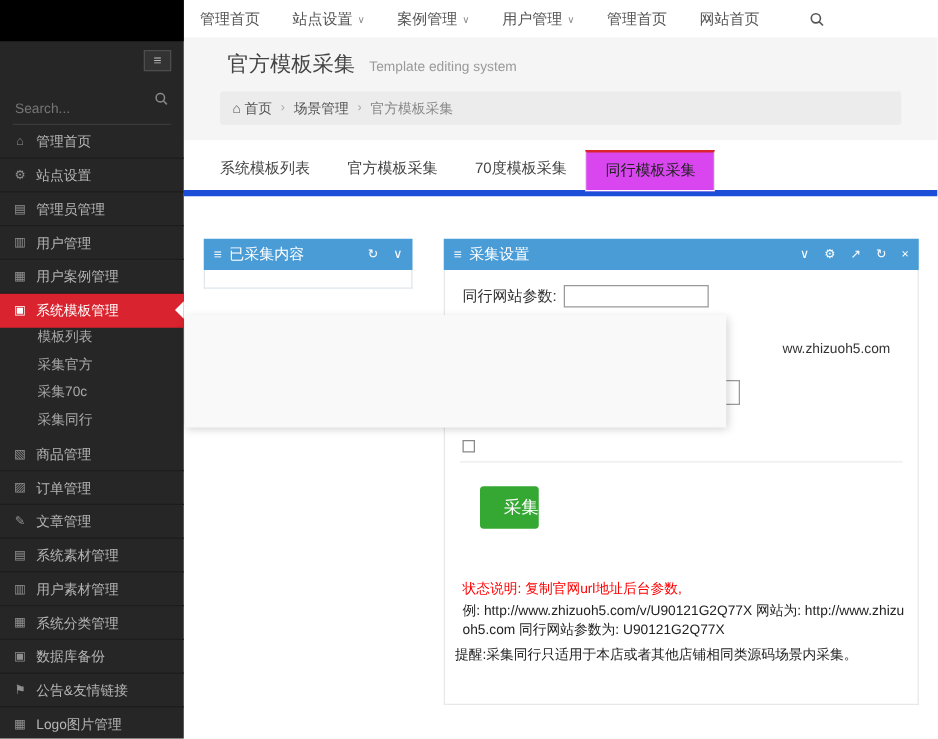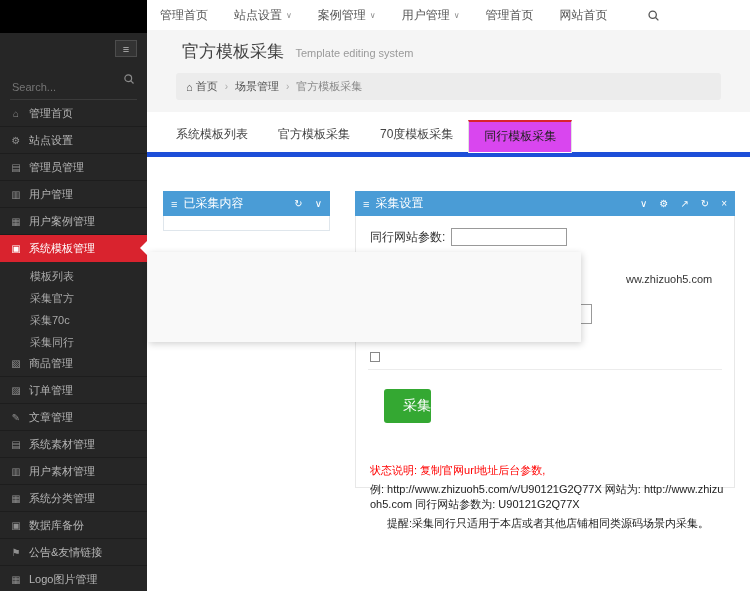--- a/index.html
+++ b/index.html
@@ -18,21 +18,21 @@
     display:flex; align-items:center; justify-content:center; font-size:11px; cursor:pointer; }
   .search-row { display:flex; align-items:center; margin:2px 10px 0; border-bottom:1px solid #3a3a3a; padding:3px 2px 6px; }
   .search-row input { flex:1; background:transparent; border:0; outline:none; color:#9a9a9a; font-size:11px; width:90px;margin-top:16px; }
   .menu-item { display:flex; align-items:center; gap:7px; padding:0 10px; height:27px;
     border-bottom:1px solid #1d1d1d; color:#b5b5b5; font-size:11px; cursor:pointer; white-space:nowrap; }
   .menu-item .mi { width:12px; text-align:center; color:#8f8f8f; font-size:10px; flex:0 0 auto; }
   .menu-item.active { background:#d9232e; color:#fff; border-bottom-color:#d9232e; position:relative; }
   .menu-item.active .mi { color:#fff; }
   .menu-item.active::after { content:""; position:absolute; right:0; top:50%; margin-top:-7px;
     border:7px solid transparent; border-right:7px solid #fff; }
-  .submenu-item { display:flex; align-items:flex-end; padding:0 10px 0 30px; height:22px;
+  .submenu-item { display:flex; align-items:flex-start; padding:0 10px 0 30px; height:22px;
     color:#a8a8a8; font-size:11px; cursor:pointer; }
 
   
   .main { margin-left:147px; height:100%; display:flex; flex-direction:column; background:#f5f5f5; }
   .topbar { height:30px; background:#fff; display:flex; align-items:center; font-size:12px; color:#555; flex:0 0 auto; }
   .tb-item { padding:0 13px; height:30px; display:flex; align-items:center; gap:4px; cursor:pointer; white-space:nowrap; }
   .tb-caret { font-size:8px; color:#8d8d8d; }
   .tb-search { margin-left:16px; padding:0 10px; cursor:pointer; display:flex; align-items:center; height:30px; }
 
   .head-area { background:#f5f5f5; padding:10px 17px 12px; flex:0 0 auto; }
@@ -54,33 +54,33 @@
   .panels { position:relative; flex:1; }
   .panel-left  { position:absolute; left:16px;  top:34px; width:167px; }
   .panel-right { position:absolute; left:208px; top:34px; width:380px; }
   .panel-head { background:#4a9cd6; color:#fff; display:flex; align-items:center; gap:6px;
     padding:4px 8px; font-size:12px; }
   .ph-icon { font-size:11px; }
   .ph-title { flex:1; white-space:nowrap; }
   .ph-tool { font-size:10px; margin-left:6px; cursor:pointer; }
   .panel-left .panel-body { height:15px; background:#fff; border:1px solid #dfe6ec; border-top:0; }
   .panel-right .panel-body { position:relative; background:#fff; border:1px solid #e8e8e8;
-    border-top:0; height:272px; font-size:12px; color:#333; }
+    border-top:0; height:348px; font-size:12px; color:#333; }
 
   .form-row { position:absolute; left:14px; top:12px; display:flex; align-items:center; gap:6px; font-size:12px; }
   .form-row input { width:116px; height:18px; border:1px solid #999; font-size:11px; padding:0 3px; outline:none; }
   .frag-text { position:absolute; left:234px; top:57px; font-size:11px; color:#333; white-space:nowrap;margin-left:36px; }
   .frag-input { position:absolute; left:144px; top:88px; width:92px; height:20px; border:1px solid #999; background:#fff; }
   .frag-checkbox { position:absolute; left:14px; top:136px; width:10px; height:10px; border:1px solid #888; background:#fff; cursor:pointer; }
   .divider { position:absolute; left:12px; right:12px; top:153px; border-top:1px solid #ececec; }
   .collect-btn { position:absolute; left:28px; top:173px; width:47px; height:34px; background:#34a832;
     color:#fff; border:0; border-radius:3px; font-size:14px; cursor:pointer; font-family:inherit;text-align:right; }
   .status-red { position:absolute; left:14px; top:247px; color:#f00; font-size:11px; white-space:nowrap; }
   .example-text { position:absolute; left:14px; top:266px; width:354px; font-size:11px; line-height:15px; color:#222; word-break:break-all; }
-  .tip-text { position:absolute; left:31px; top:300px; width:354px; font-size:11px; color:#222; }
+  .tip-text { position:absolute; left:8px; top:300px; width:354px; font-size:11px; color:#222; }
 
   .overlay { position:absolute; left:148px; top:252px; width:433px; height:90px; background:#f9f9f9;
     box-shadow:1px 2px 7px rgba(0,0,0,0.18); z-index:9; }
 </style>
 </head>
 <body>
 
 <aside class="sidebar">
   <div class="brand"></div>
   <div class="hamburger-row">

